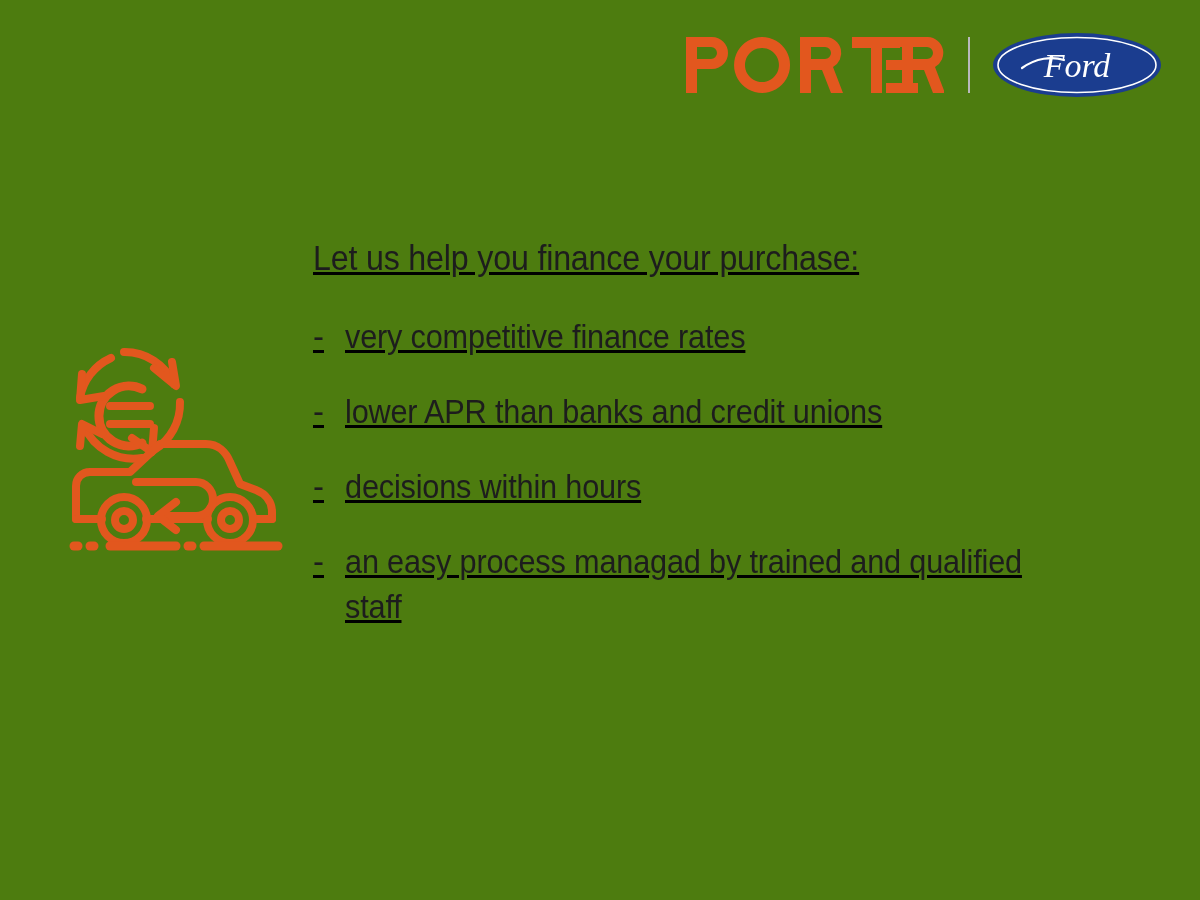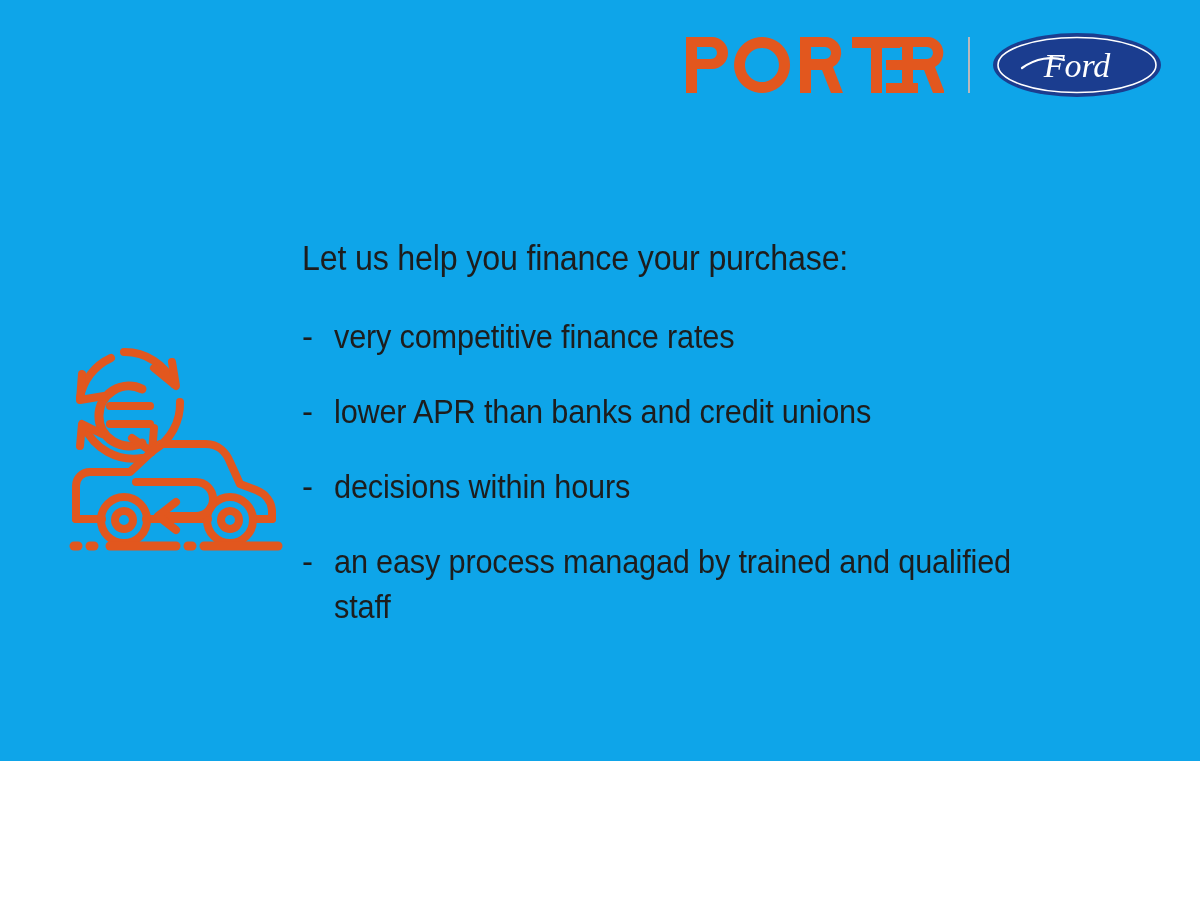--- a/index.html
+++ b/index.html
@@ -13,22 +13,22 @@
     background: #ffffff;
     font-family: "Liberation Sans", sans-serif;
     overflow: hidden;
     position: relative;
     -webkit-font-smoothing: antialiased;
   }
 
   .slide {
     position: relative;
     width: 1200px;
-    height: 761px;
-    background: #0ea5e9;
+    height: 900px;
+    background: #4d7c0f;
   }
 
   
   .brand-bar {
     position: absolute;
     top: 26px;
     left: 686px;
     width: 450px;
     height: 78px;
     display: flex;
@@ -82,23 +82,24 @@
     height: 235px;
   }
   .finance-icon svg {
     display: block;
     width: 235px;
     height: 235px;
   }
 
   .copy-block {
     position: absolute;
-    left: 302px;
+    left: 313px;
     top: 0;
     width: 800px;
+    text-decoration: underline;
   }
 
   .headline {
     font-family: "Liberation Sans", sans-serif;
     font-size: 35px;
     line-height: 44px;
     font-weight: 400;
     color: #1d1d1d;
     letter-spacing: -0.2px;
     transform: scaleX(0.92);

